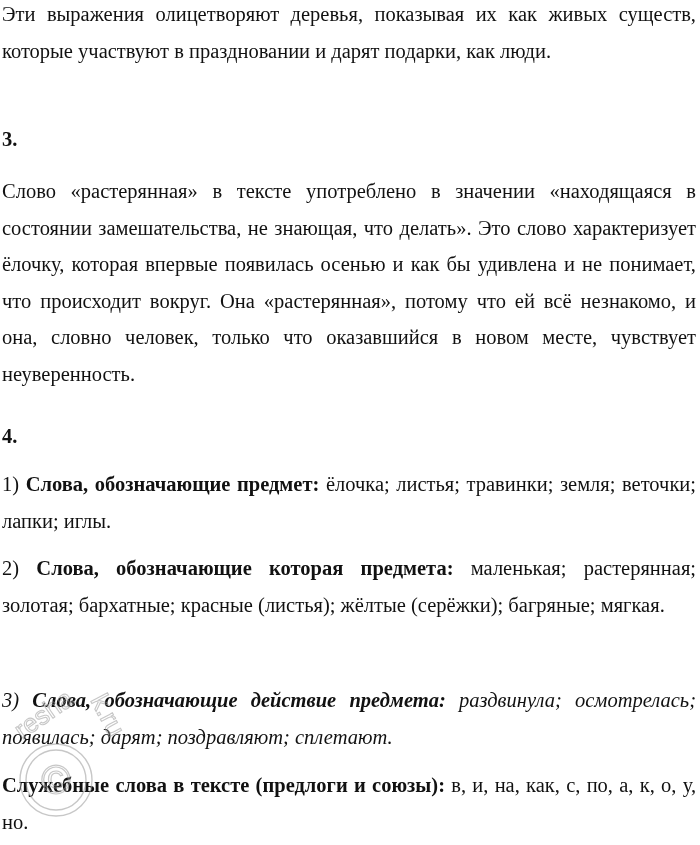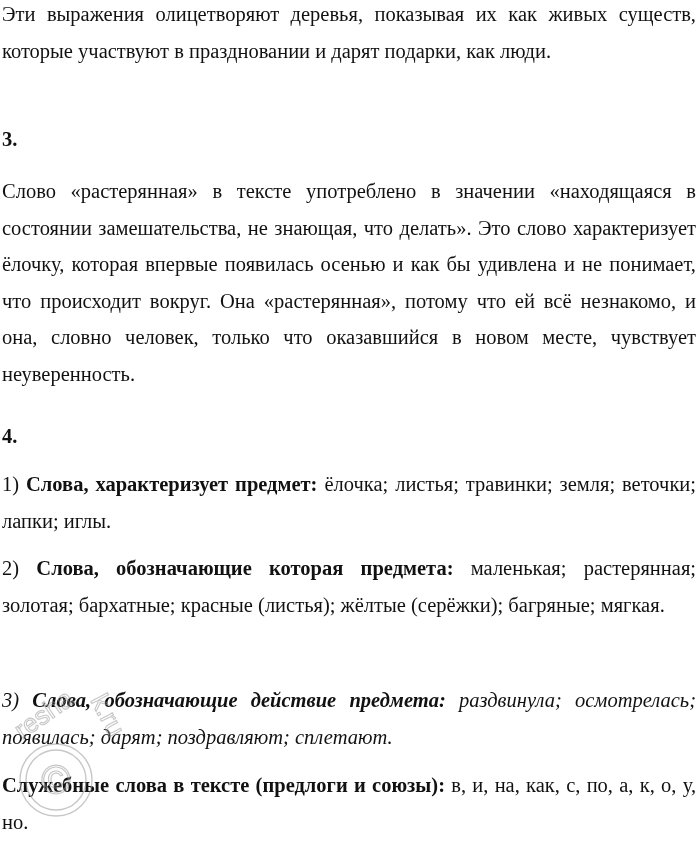--- a/index.html
+++ b/index.html
@@ -62,21 +62,21 @@
   <p class="p" id="block-intro">Эти выражения олицетворяют деревья, показывая их как живых существ, которые участвуют в праздновании и дарят подарки, как люди.</p>
 
   <p class="heading" id="heading-3">3.</p>
 
   <p class="p" id="block-q3">Слово «растерянная» в тексте употреблено в значении «находящаяся в состоянии замешательства, не знающая, что делать». Это слово характеризует ёлочку, которая впервые появилась осенью и как бы удивлена и не понимает, что происходит вокруг. Она «растерянная», потому что ей всё незнакомо, и она, словно человек, только что оказавшийся в новом месте, чувствует неуверенность.</p>
 
   <p class="heading" id="heading-4">4.</p>
 
   <p class="p" id="item-1">
     <span>1)</span>
-    <b>Слова, характеризует предмет:</b>
+    <b>Слова, обозначающие предмет:</b>
     <span>ёлочка; листья; травинки; земля; веточки; лапки; иглы.</span>
   </p>
 
   <p class="p" id="item-2">
     <span>2)</span>
     <b>Слова, обозначающие которая предмета:</b>
     <span>маленькая; растерянная; золотая; бархатные; красные (листья); жёлтые (серёжки); багряные; мягкая.</span>
   </p>
 
   <p class="p" id="item-3">

